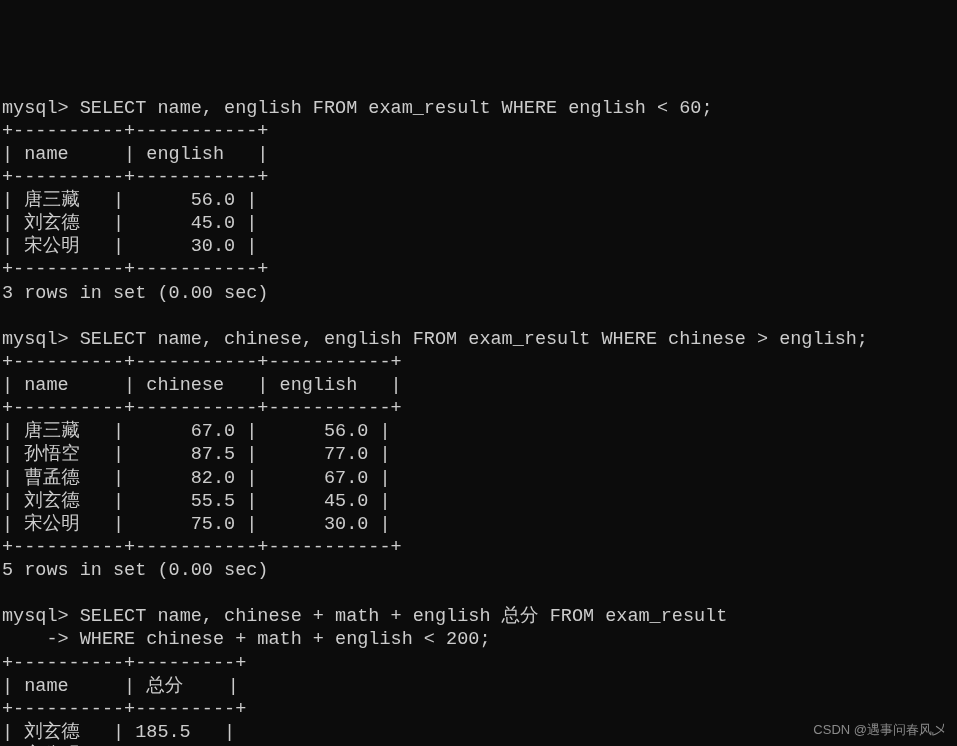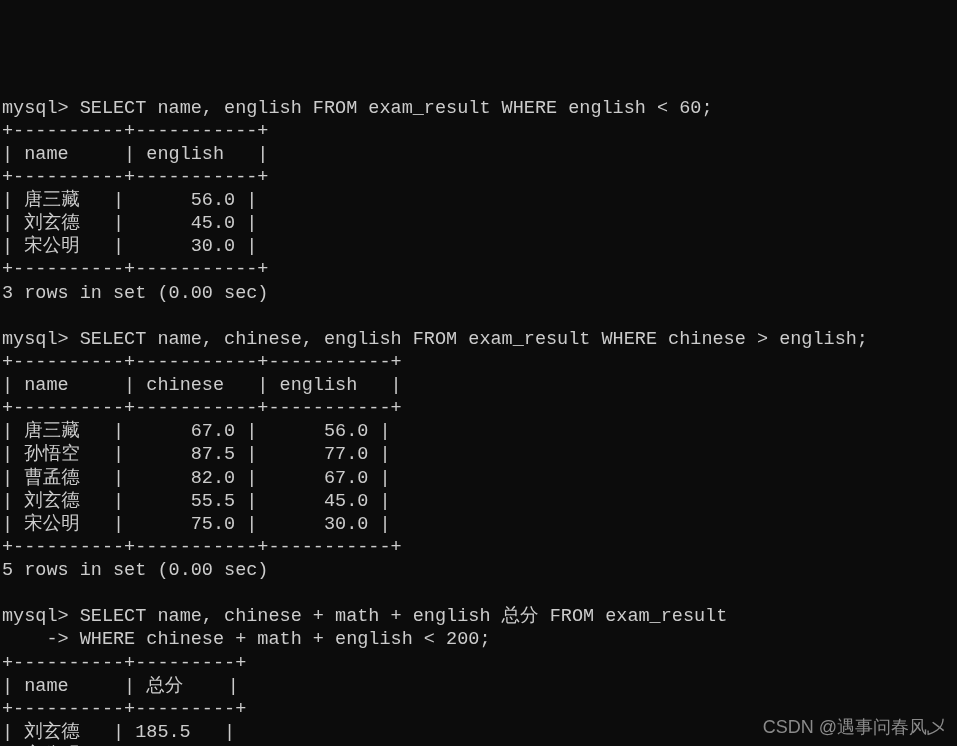--- a/index.html
+++ b/index.html
@@ -15,21 +15,21 @@
     height: 746px;
     overflow: hidden;
     position: relative;
   }
   .term { white-space: pre; }
   .watermark {
     position: absolute;
     bottom: 8px;
     right: 12px;
     color: #8a8a8a;
-    font-size: 18px;
+    font-size: 13px;
     font-family: sans-serif;
     white-space: nowrap;
     margin-top: 8px;
   }
 </style>
 </head>
 <body>
 
 
 

